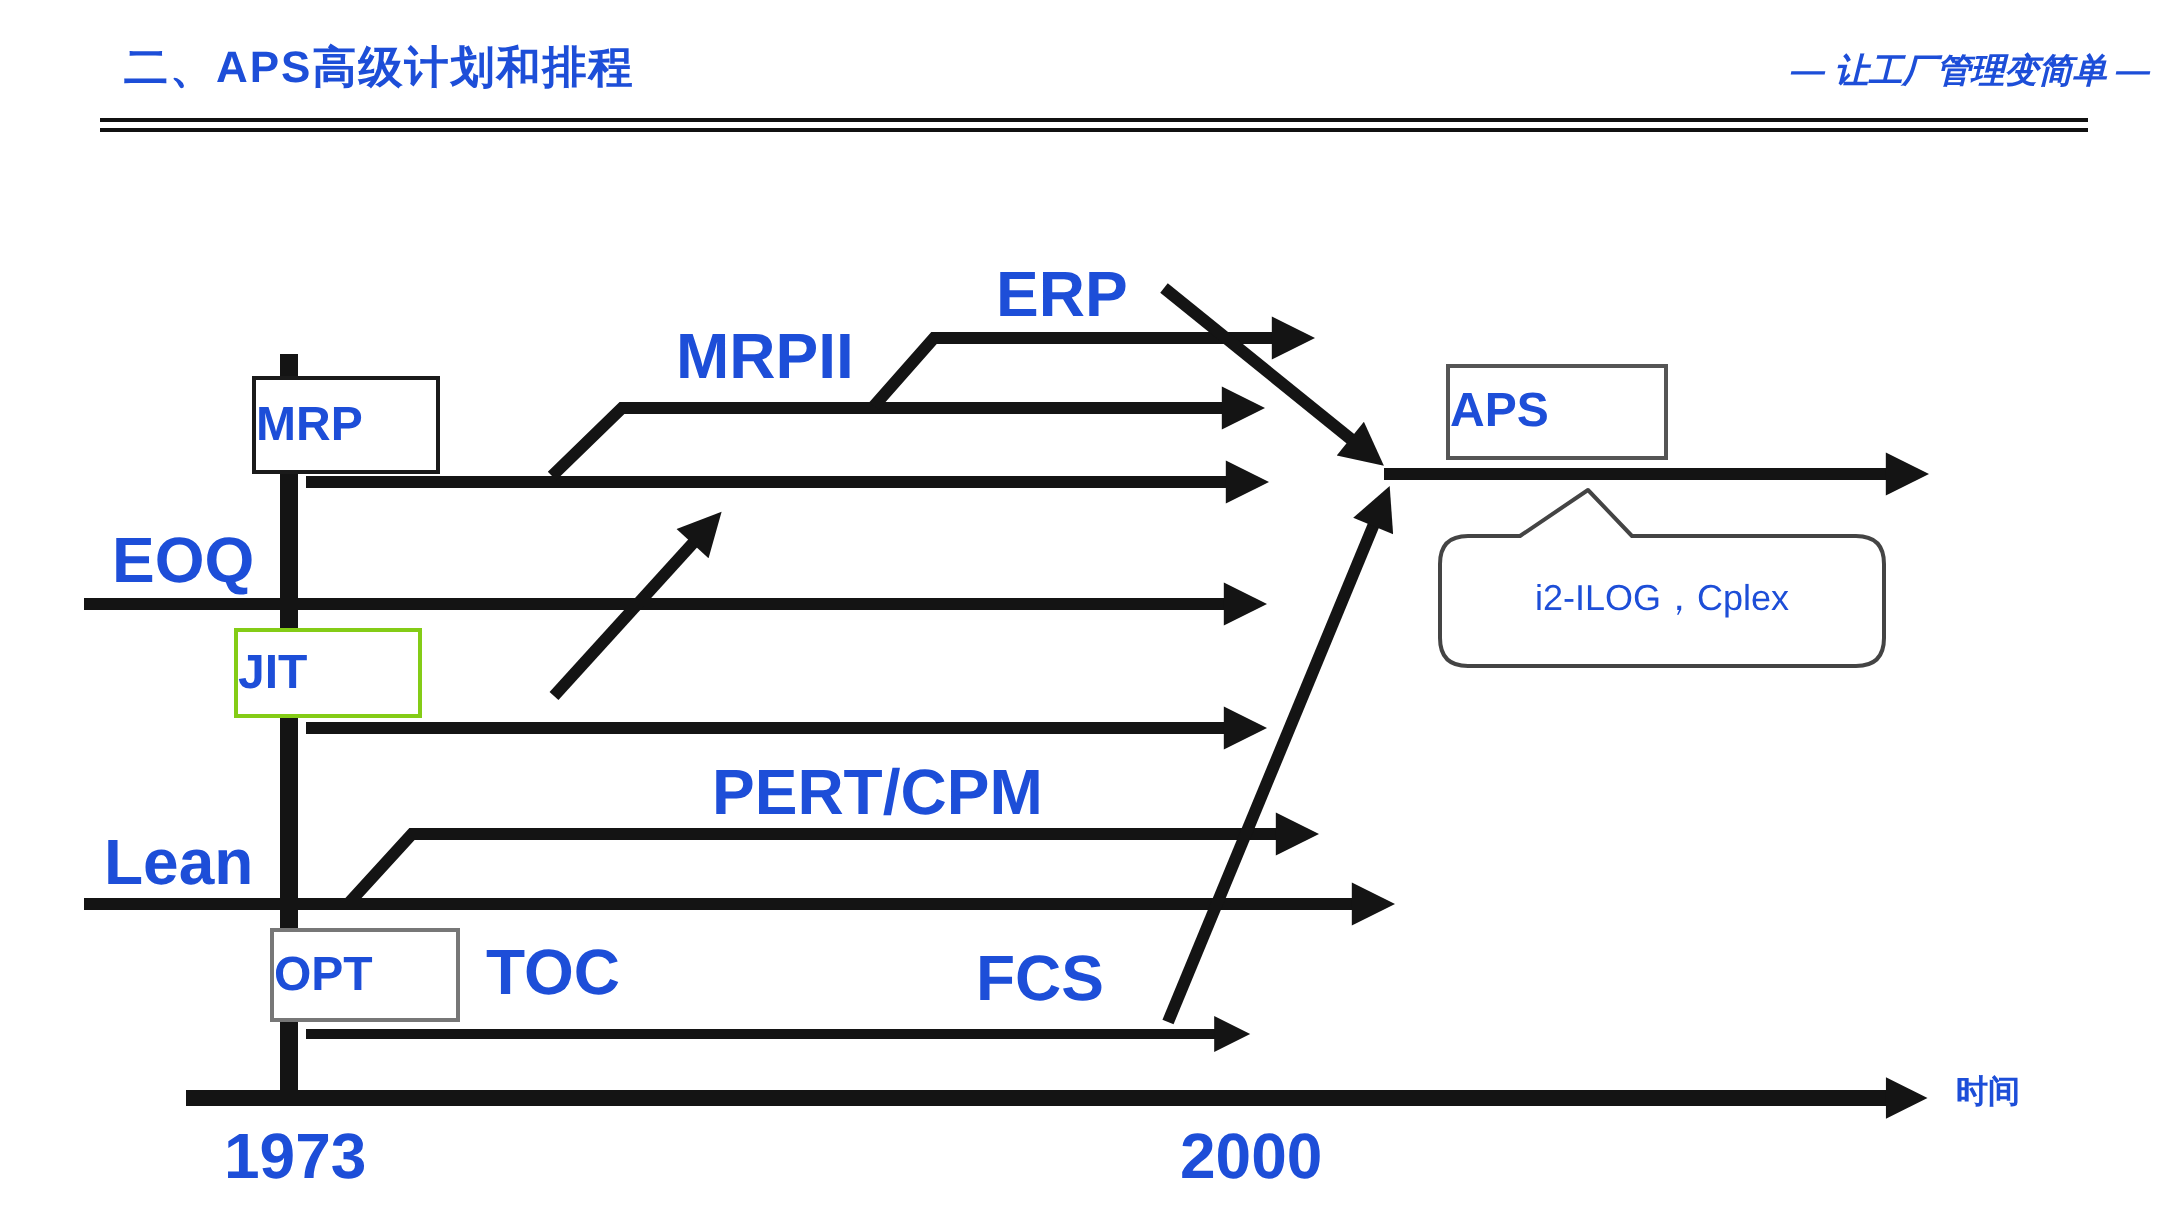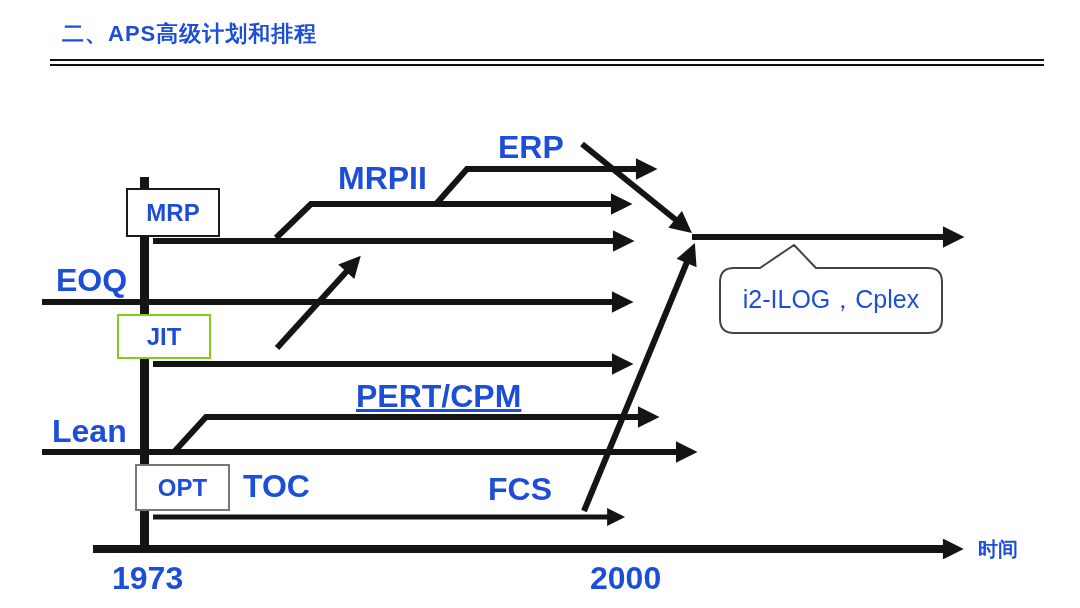--- a/index.html
+++ b/index.html
@@ -39,66 +39,67 @@
   .diagram-svg {
     position: absolute;
     left: 0; top: 0;
     width: 1080px; height: 608px;
   }
   .node-box {
     position: absolute;
     background: #ffffff;
     display: flex;
     align-items: center;
-    justify-content: center;
+    justify-content: flex-start;
     font-size: 24px;
     font-weight: 600;
     z-index: 3;
   }
   .box-mrp { left: 126px; top: 188px; width: 90px; height: 45px; border: 2px solid #1a1a1a; }
   .box-jit { left: 117px; top: 314px; width: 90px; height: 41px; border: 2px solid #84cc16; }
   .box-opt { left: 135px; top: 464px; width: 91px; height: 43px; border: 2px solid #777; }
   .box-aps { left: 723px; top: 182px; width: 107px; height: 44px; border: 2px solid #555; }
   .float-label {
     position: absolute;
     font-size: 32px;
     font-weight: 600;
     text-align: center;
     white-space: nowrap;
     z-index: 2;
   }
   .lbl-eoq   { left: 56px;  top: 262px; width: 66px; }
   .lbl-lean  { left: 52px;  top: 413px; width: 72px; }
   .lbl-mrpii { left: 338px; top: 160px; width: 88px; }
   .lbl-erp   { left: 498px; top: 129px; width: 62px; }
-  .lbl-pert  { left: 356px; top: 378px; width: 130px; text-decoration: underline; }
+  .lbl-pert  { left: 356px; top: 378px; width: 130px; }
   .lbl-toc   { left: 243px; top: 468px; width: 62px; }
   .lbl-fcs   { left: 488px; top: 471px; width: 62px; }
   .lbl-1980  { left: 112px; top: 560px; width: 66px; }
   .lbl-2000  { left: 590px; top: 560px; width: 66px; }
-  .lbl-time  { left: 978px; top: 536px; width: 70px; font-size: 20px; font-weight: 700; text-align: left; }
+  .lbl-time  { left: 978px; top: 536px; width: 70px; font-size: 16px; font-weight: 700; text-align: left; }
   .callout-text {
     position: absolute;
     left: 720px; top: 266px;
     width: 222px; height: 66px;
     display: flex;
     align-items: center;
     justify-content: center;
-    font-size: 25px;
+    font-size: 18px;
     font-weight: 500;
     z-index: 3;
     white-space: nowrap;
   }
 </style>
 </head>
 <body>
 
 <div class="slide">
 
   <div class="header-title">二、APS高级计划和排程</div>
+  <div class="header-slogan">— 让工厂管理变简单 —</div>
   <div class="header-rule"></div>
 
   <svg class="diagram-svg" viewBox="0 0 1080 608" xmlns="http://www.w3.org/2000/svg">
     <defs>
       <marker id="ah" viewBox="0 0 10 10" refX="0.5" refY="5" markerWidth="4" markerHeight="3.6" orient="auto">
         <path d="M0 0 L10 5 L0 10 Z" fill="#141414"></path>
       </marker>
       <marker id="ahx" viewBox="0 0 10 10" refX="0.5" refY="5" markerWidth="2.9" markerHeight="2.6" orient="auto">
         <path d="M0 0 L10 5 L0 10 Z" fill="#141414"></path>
       </marker>
@@ -128,20 +129,23 @@
 
   <div class="node-box box-mrp">
     <span>MRP</span>
   </div>
   <div class="node-box box-jit">
     <span>JIT</span>
   </div>
   <div class="node-box box-opt">
     <span>OPT</span>
   </div>
+  <div class="node-box box-aps">
+    <span>APS</span>
+  </div>
 
   <div class="float-label lbl-eoq">EOQ</div>
   <div class="float-label lbl-lean">Lean</div>
   <div class="float-label lbl-mrpii">MRPII</div>
   <div class="float-label lbl-erp">ERP</div>
   <div class="float-label lbl-pert">PERT/CPM</div>
   <div class="float-label lbl-toc">TOC</div>
   <div class="float-label lbl-fcs">FCS</div>
 
   <div class="float-label lbl-1980">1973</div>

